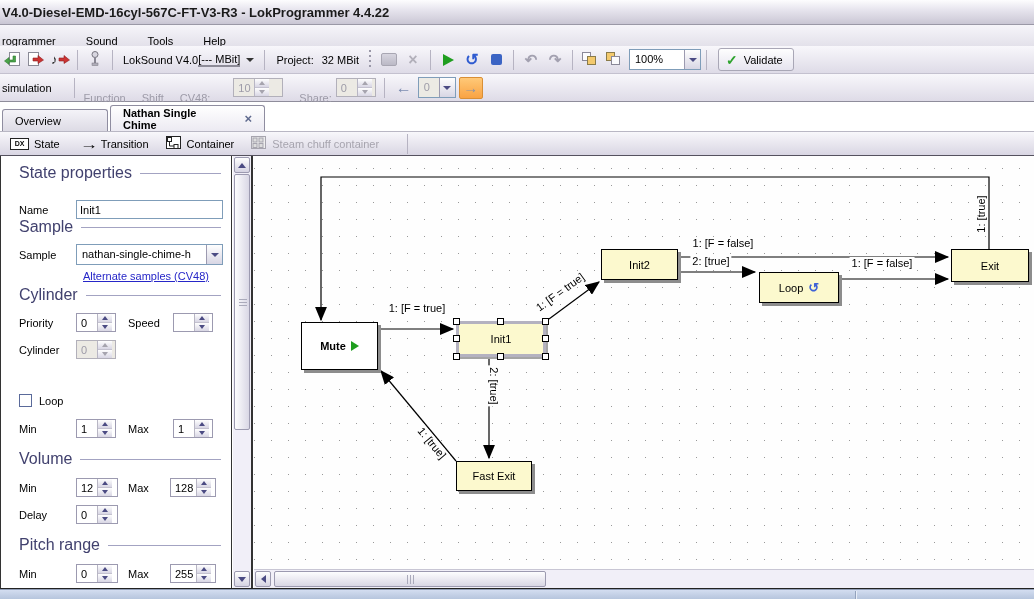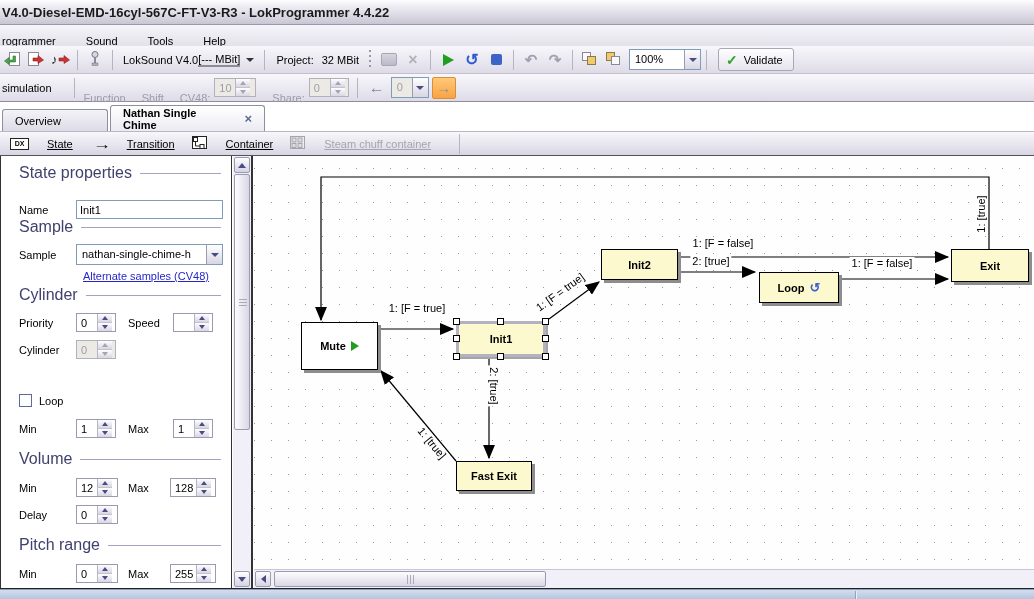--- a/index.html
+++ b/index.html
@@ -80,21 +80,21 @@
     background:linear-gradient(#ffffff,#eceaf2); display:flex; align-items:center; padding:0 12px; }
   .tab.inactive { left:2px; height:22px; width:106px; background:linear-gradient(#f4f3f8,#dddbe5); }
   .tab.active { left:110px; height:26px; width:155px; font-weight:bold; }
   .tab .close { margin-left:14px; color:#5f6a8e; font-weight:bold; font-size:13px; line-height:1; }
 
   
   .palette { position:absolute; left:0; top:131px; width:1034px; height:25px;
     background:linear-gradient(#f8f7fb,#d9d6e3); border-top:1px solid #b9b7c4; border-bottom:1px solid #55525f;
     display:flex; align-items:center; }
   .pal-item { display:flex; align-items:center; margin-left:10px; }
-  .pal-item .ptxt { margin-left:18px; white-space:nowrap;text-decoration:underline; }
+  .pal-item .ptxt { margin-left:5px; white-space:nowrap; }
   .pal-item.disabled .ptxt { color:#a6a4ae; }
   .dx-ico { width:19px; height:12px; border:1px solid #222; background:#fff; font-size:7px; font-weight:bold;
     display:flex; align-items:center; justify-content:center; letter-spacing:0; }
   .arrow-ico { font-size:14px; font-weight:bold; transform:scaleX(1.3); display:inline-block; }
 
   
   .main { position:absolute; left:0; top:156px; width:1034px; height:433px; background:#fff;
     border-left:1px solid #333; border-bottom:1px solid #222; }
   
   .props { position:absolute; left:0; top:0; width:231px; height:432px; background:#fff; border-right:1px solid #333; overflow:hidden; }
@@ -120,21 +120,21 @@
     background:repeating-linear-gradient(90deg,#aab 0 1px, transparent 1px 3px); }
 
   
   .canvas-wrap { position:absolute; left:251px; top:0; width:782px; height:432px; border-left:1px solid #333; }
   .canvas { position:absolute; left:1px; top:0; width:781px; height:413px; background:#fefefe;
     background-image:radial-gradient(circle,#999 0.9px, transparent 1px); background-size:17px 17px; background-position:9px 4px; overflow:hidden; }
   #edges { position:absolute; left:0; top:0; }
   .edge-line { fill:none; stroke:#000; stroke-width:1.2; }
   .edge-label { position:absolute; background:#fefefe; padding:0 2px; white-space:nowrap; font-size:11px; z-index:4; }
   .dnode { position:absolute; border:1px solid #000; box-shadow:3px 3px 0 #8d8d8d; display:flex; align-items:center; justify-content:center; z-index:3; }
-  .dnode .dnode-label { white-space:nowrap;font-weight:bold; }
+  .dnode .dnode-label { white-space:nowrap; }
   .dnode .bold, .dnode-label.bold { font-weight:bold; }
   .dnode.selected { border:3px solid #b4b2c0; box-shadow:2px 2px 0 #a5a5a5; }
   .node-play-icon { width:0;height:0;border-left:8px solid #1f9e1f;border-top:5px solid transparent;border-bottom:5px solid transparent; margin-left:5px; }
   .node-loop-icon { color:#3f62d6; font-weight:bold; font-size:13px; margin-left:5px; line-height:1; }
   .handle { position:absolute; width:7px; height:7px; background:#fff; border:1px solid #000; z-index:5; }
   .h-nw{left:-6px;top:-6px;} .h-n{left:calc(50% - 4px);top:-6px;} .h-ne{right:-6px;top:-6px;}
   .h-w{left:-6px;top:calc(50% - 4px);} .h-e{right:-6px;top:calc(50% - 4px);}
   .h-sw{left:-6px;bottom:-6px;} .h-s{left:calc(50% - 4px);bottom:-6px;} .h-se{right:-6px;bottom:-6px;}
 
   
@@ -261,21 +261,21 @@
       <span>Validate</span>
     </span>
   </div>
 
   <div class="toolbar tb2">
     <span class="lbl" style="padding-left:2px;">simulation</span>
     <span class="tbsep" style="margin-left:18px;"></span>
     <span class="lbl dim">Function</span>
     <span class="lbl dim" style="margin-left:8px;">Shift</span>
     <span class="lbl dim" style="margin-left:8px;">CV48:</span>
-    <span class="spin dis" style="width:42px;">
+    <span class="spin dis" style="width:50px;margin-left:19px;">
       <span class="sval">10</span>
       <span class="sbtns">
           <span class="sb">
             <span class="au"></span>
           </span>
           <span class="sb">
             <span class="ad"></span>
           </span>
         </span>
     </span>

